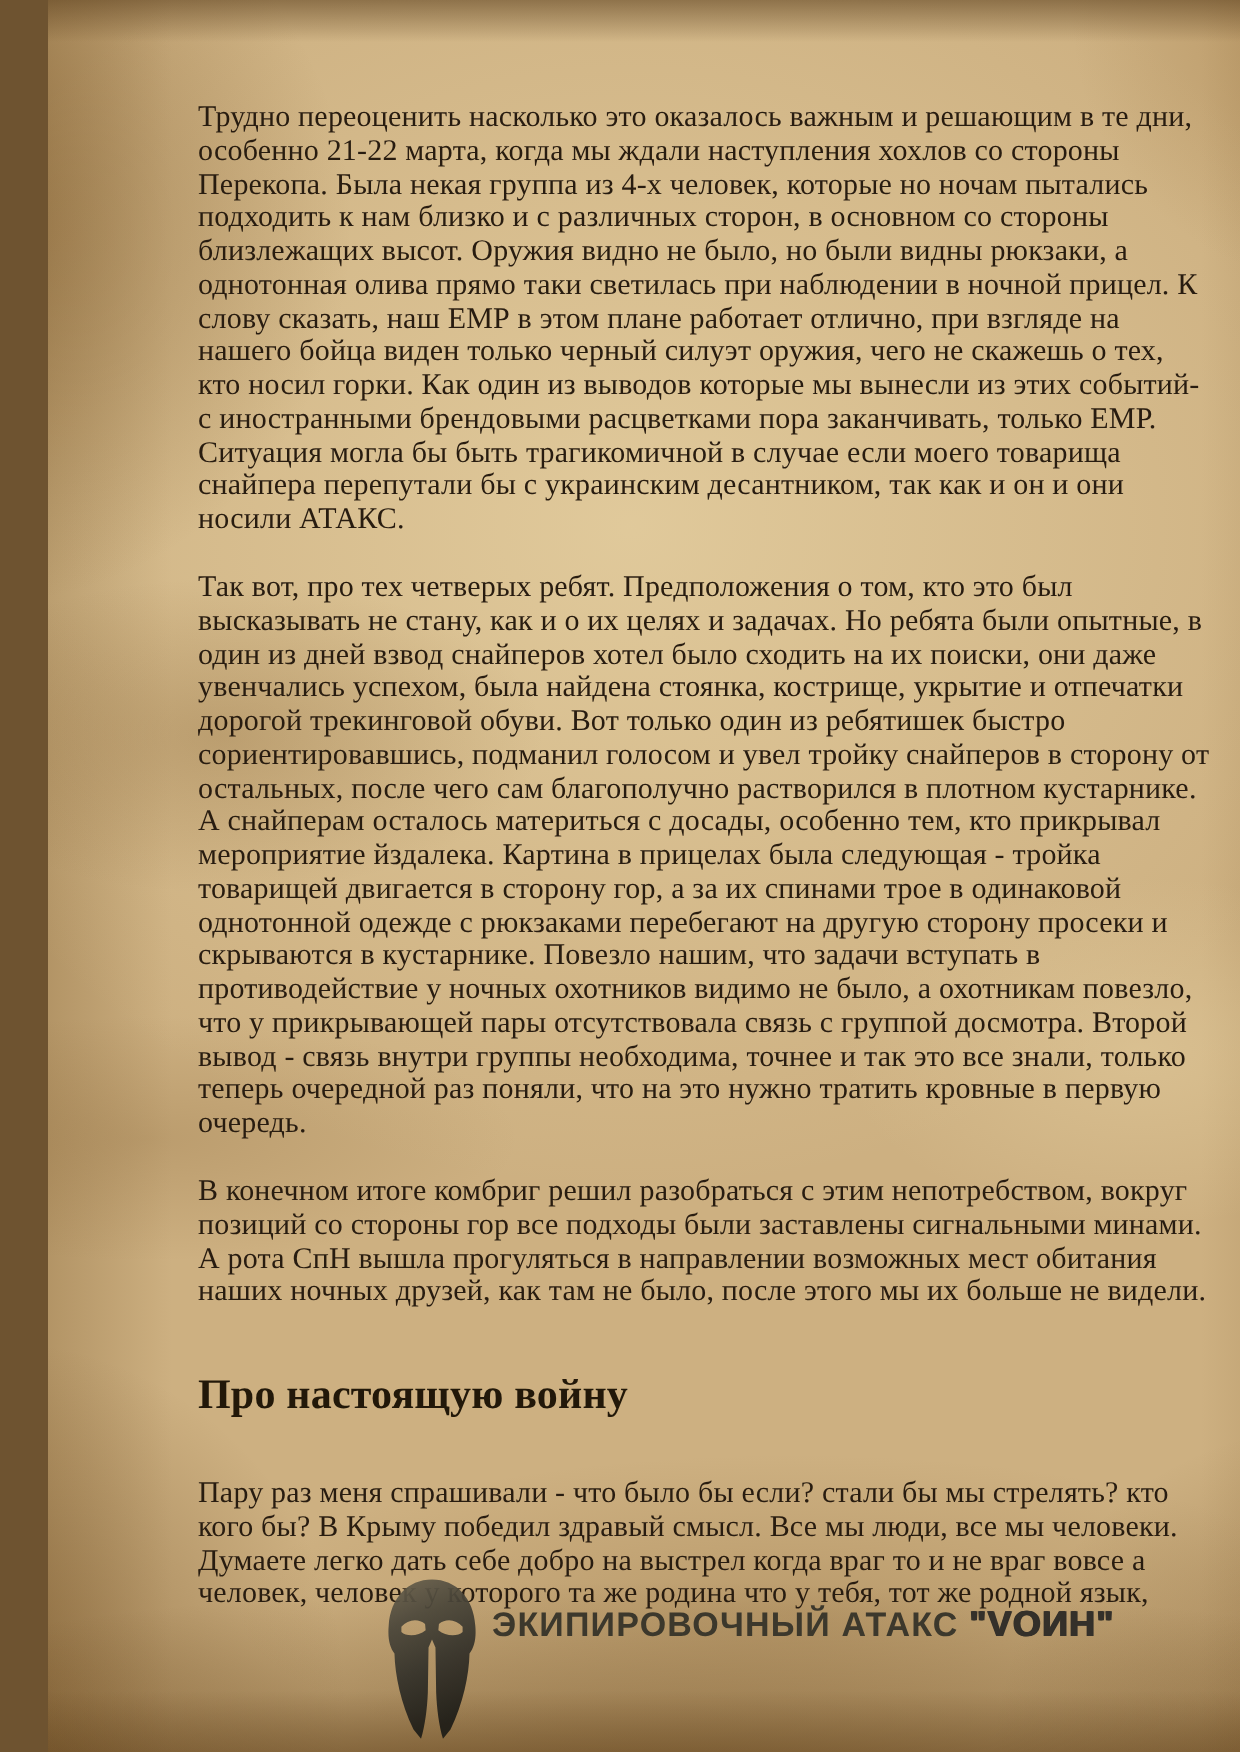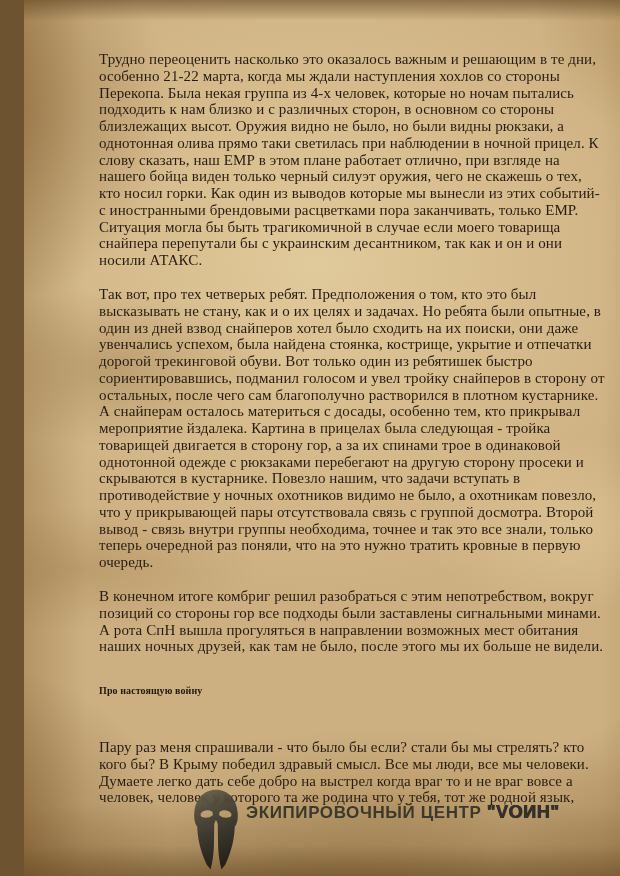--- a/index.html
+++ b/index.html
@@ -35,21 +35,21 @@
     color:#281c10;
     white-space:pre;
     letter-spacing:0.1px;
   }
   .p1{top:51px;}
   .p2{top:286px;}
   .p3{top:588px;}
   .heading{
     position:absolute;
     left:75px;top:685px;
-    font-size:10px;font-weight:bold;
+    font-size:21px;font-weight:bold;
     color:#221809;letter-spacing:0.1px;
   }
   .p4{top:739px;}
   .logo{
     position:absolute;
     left:160px;top:786px;
     width:380px;height:86px;
   }
   .helmet{
     position:absolute;left:2px;top:2px;
@@ -140,17 +140,17 @@
         L47 62 L50 55 L53 62 L53.6 101
         C54.2 115 56 129 59.5 141
         L66 133
         C77 110 82 86 82.5 67
         C86.5 62 88.5 54 87.5 43
         C86 19 71 3 50 3 Z
         M23.5 44 C29 37.5 38 36.5 44 41.5 L44.5 47 C38 52.5 27.5 52.5 23.5 48.5 Z
         M76.5 44 C71 37.5 62 36.5 56 41.5 L55.5 47 C62 52.5 72.5 52.5 76.5 48.5 Z"></path>
     </svg>
     <div class="logo-text">
-      <span>ЭКИПИРОВОЧНЫЙ ЦЕНТР </span><span class="logo-brand">"VОИН"</span>
+      <span>ЭКИПИРОВОЧНЫЙ АТАКС </span><span class="logo-brand">"VОИН"</span>
     </div>
   </div>
 
 </div>
 
 </body></html>

